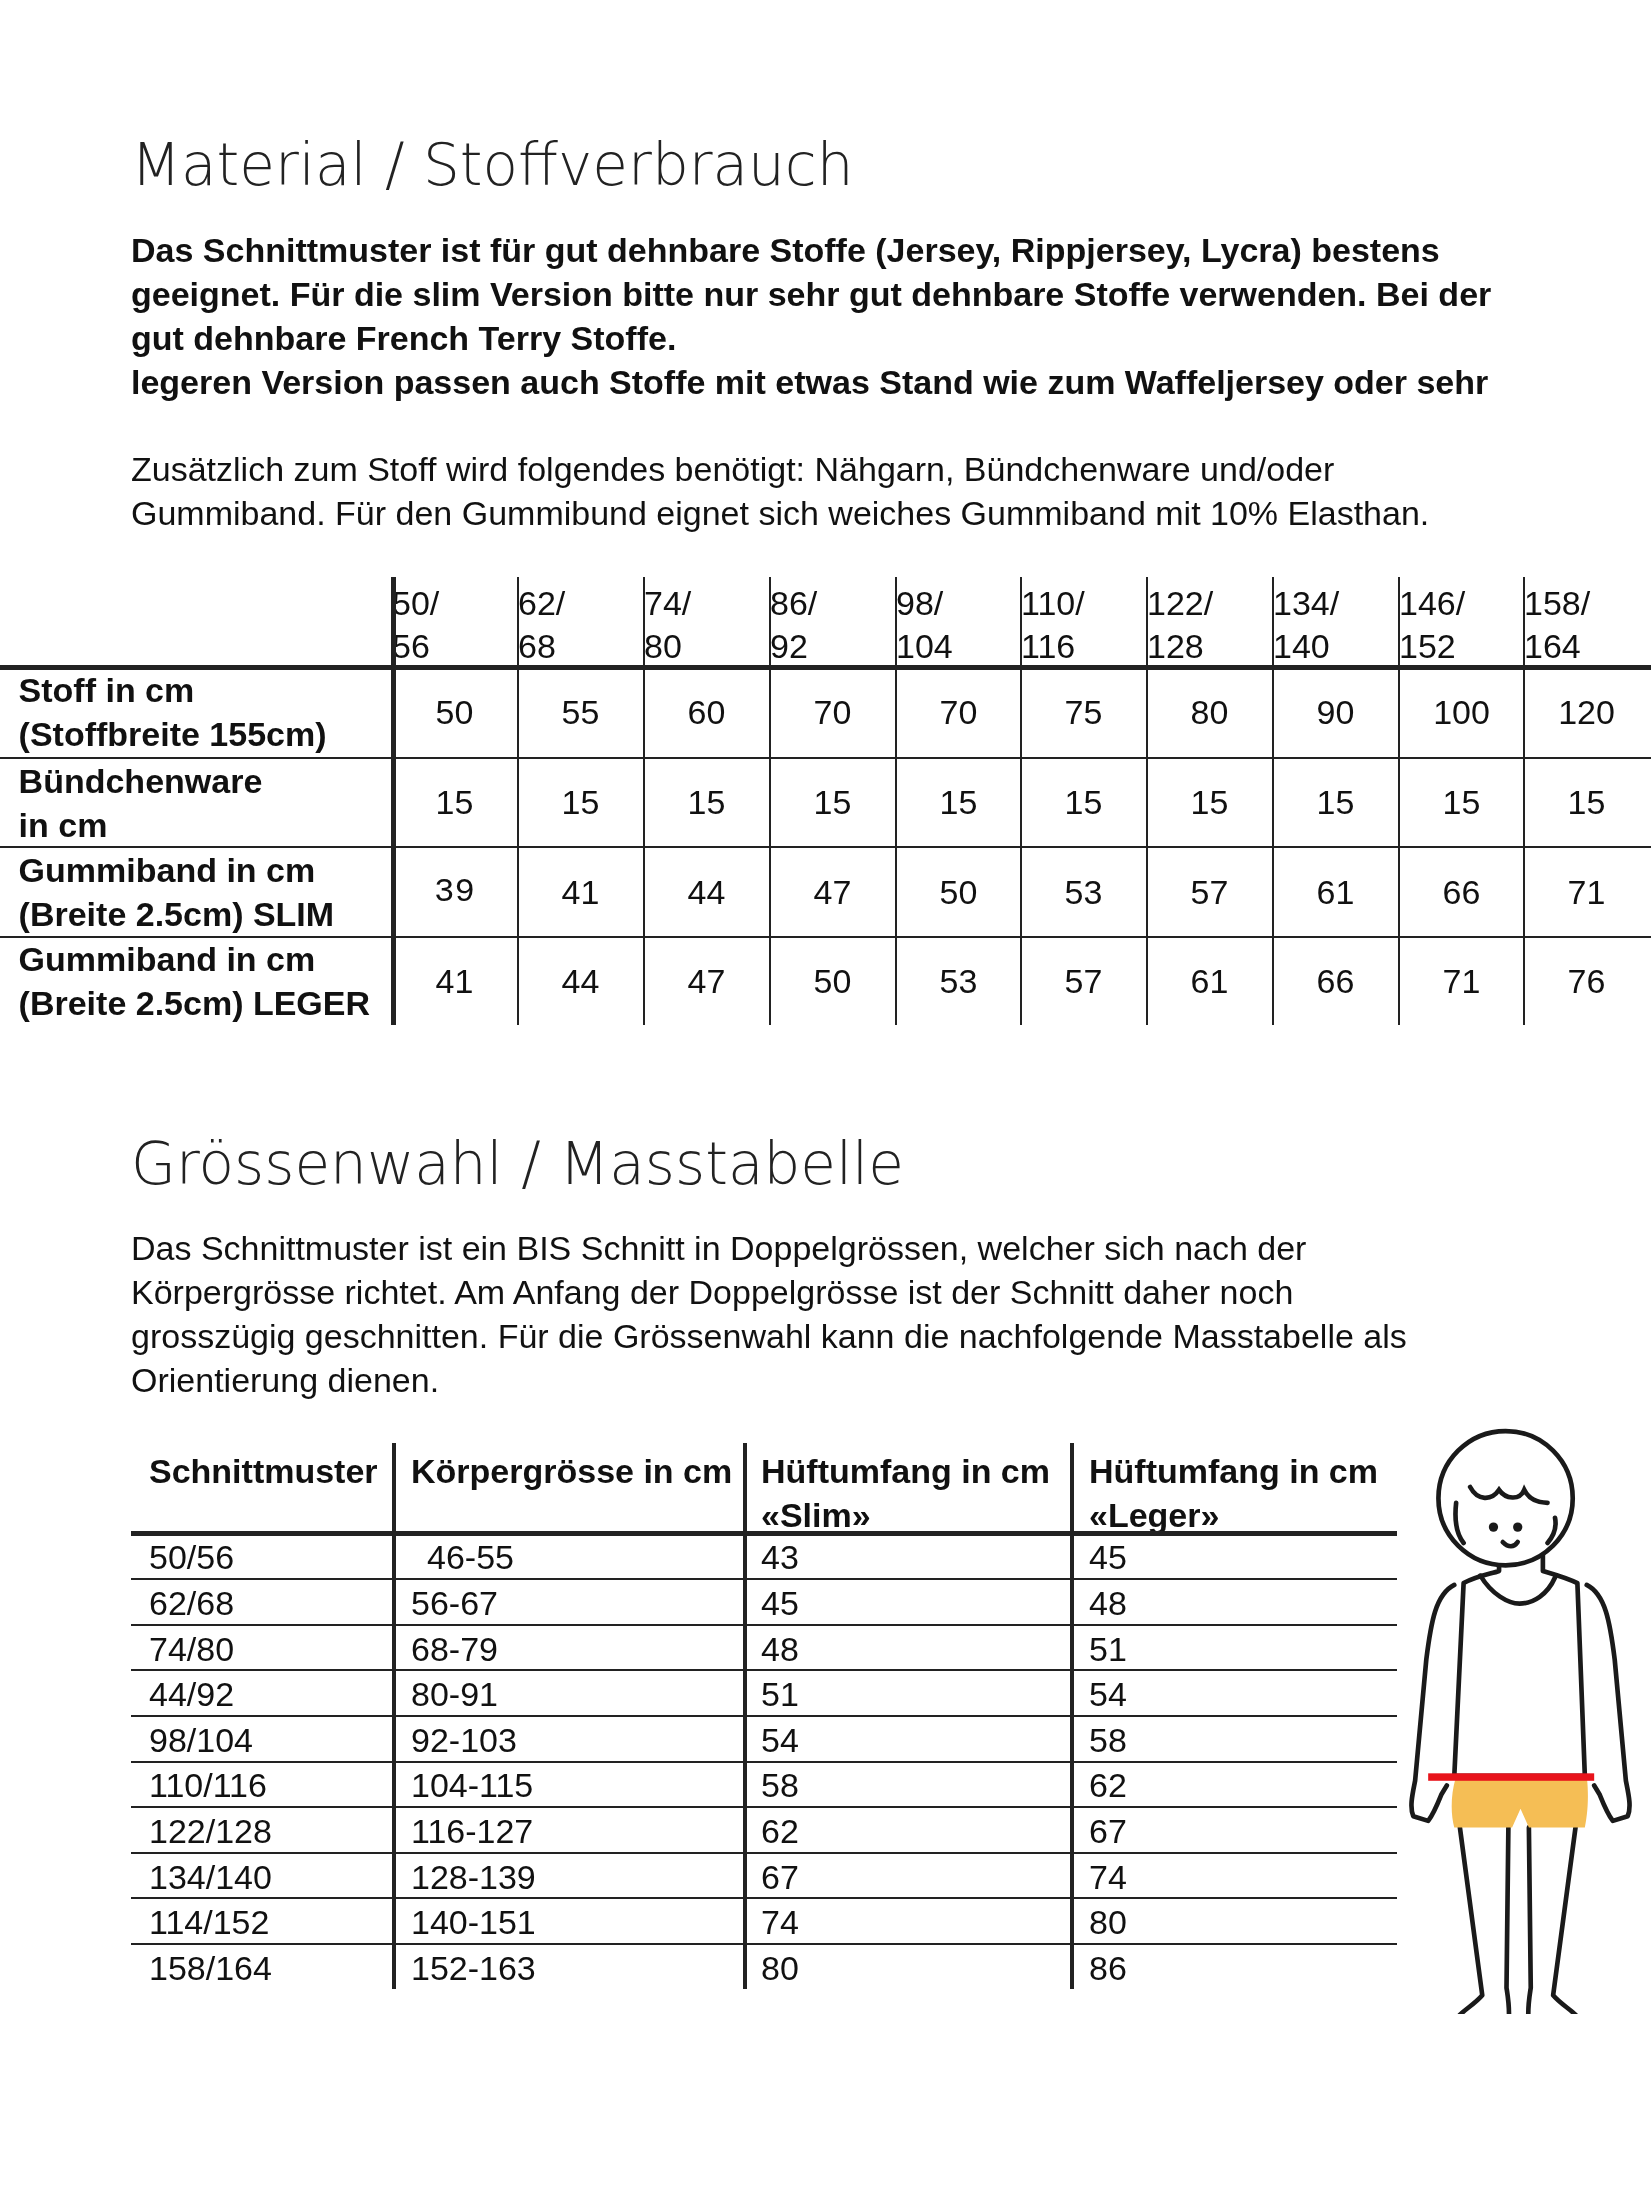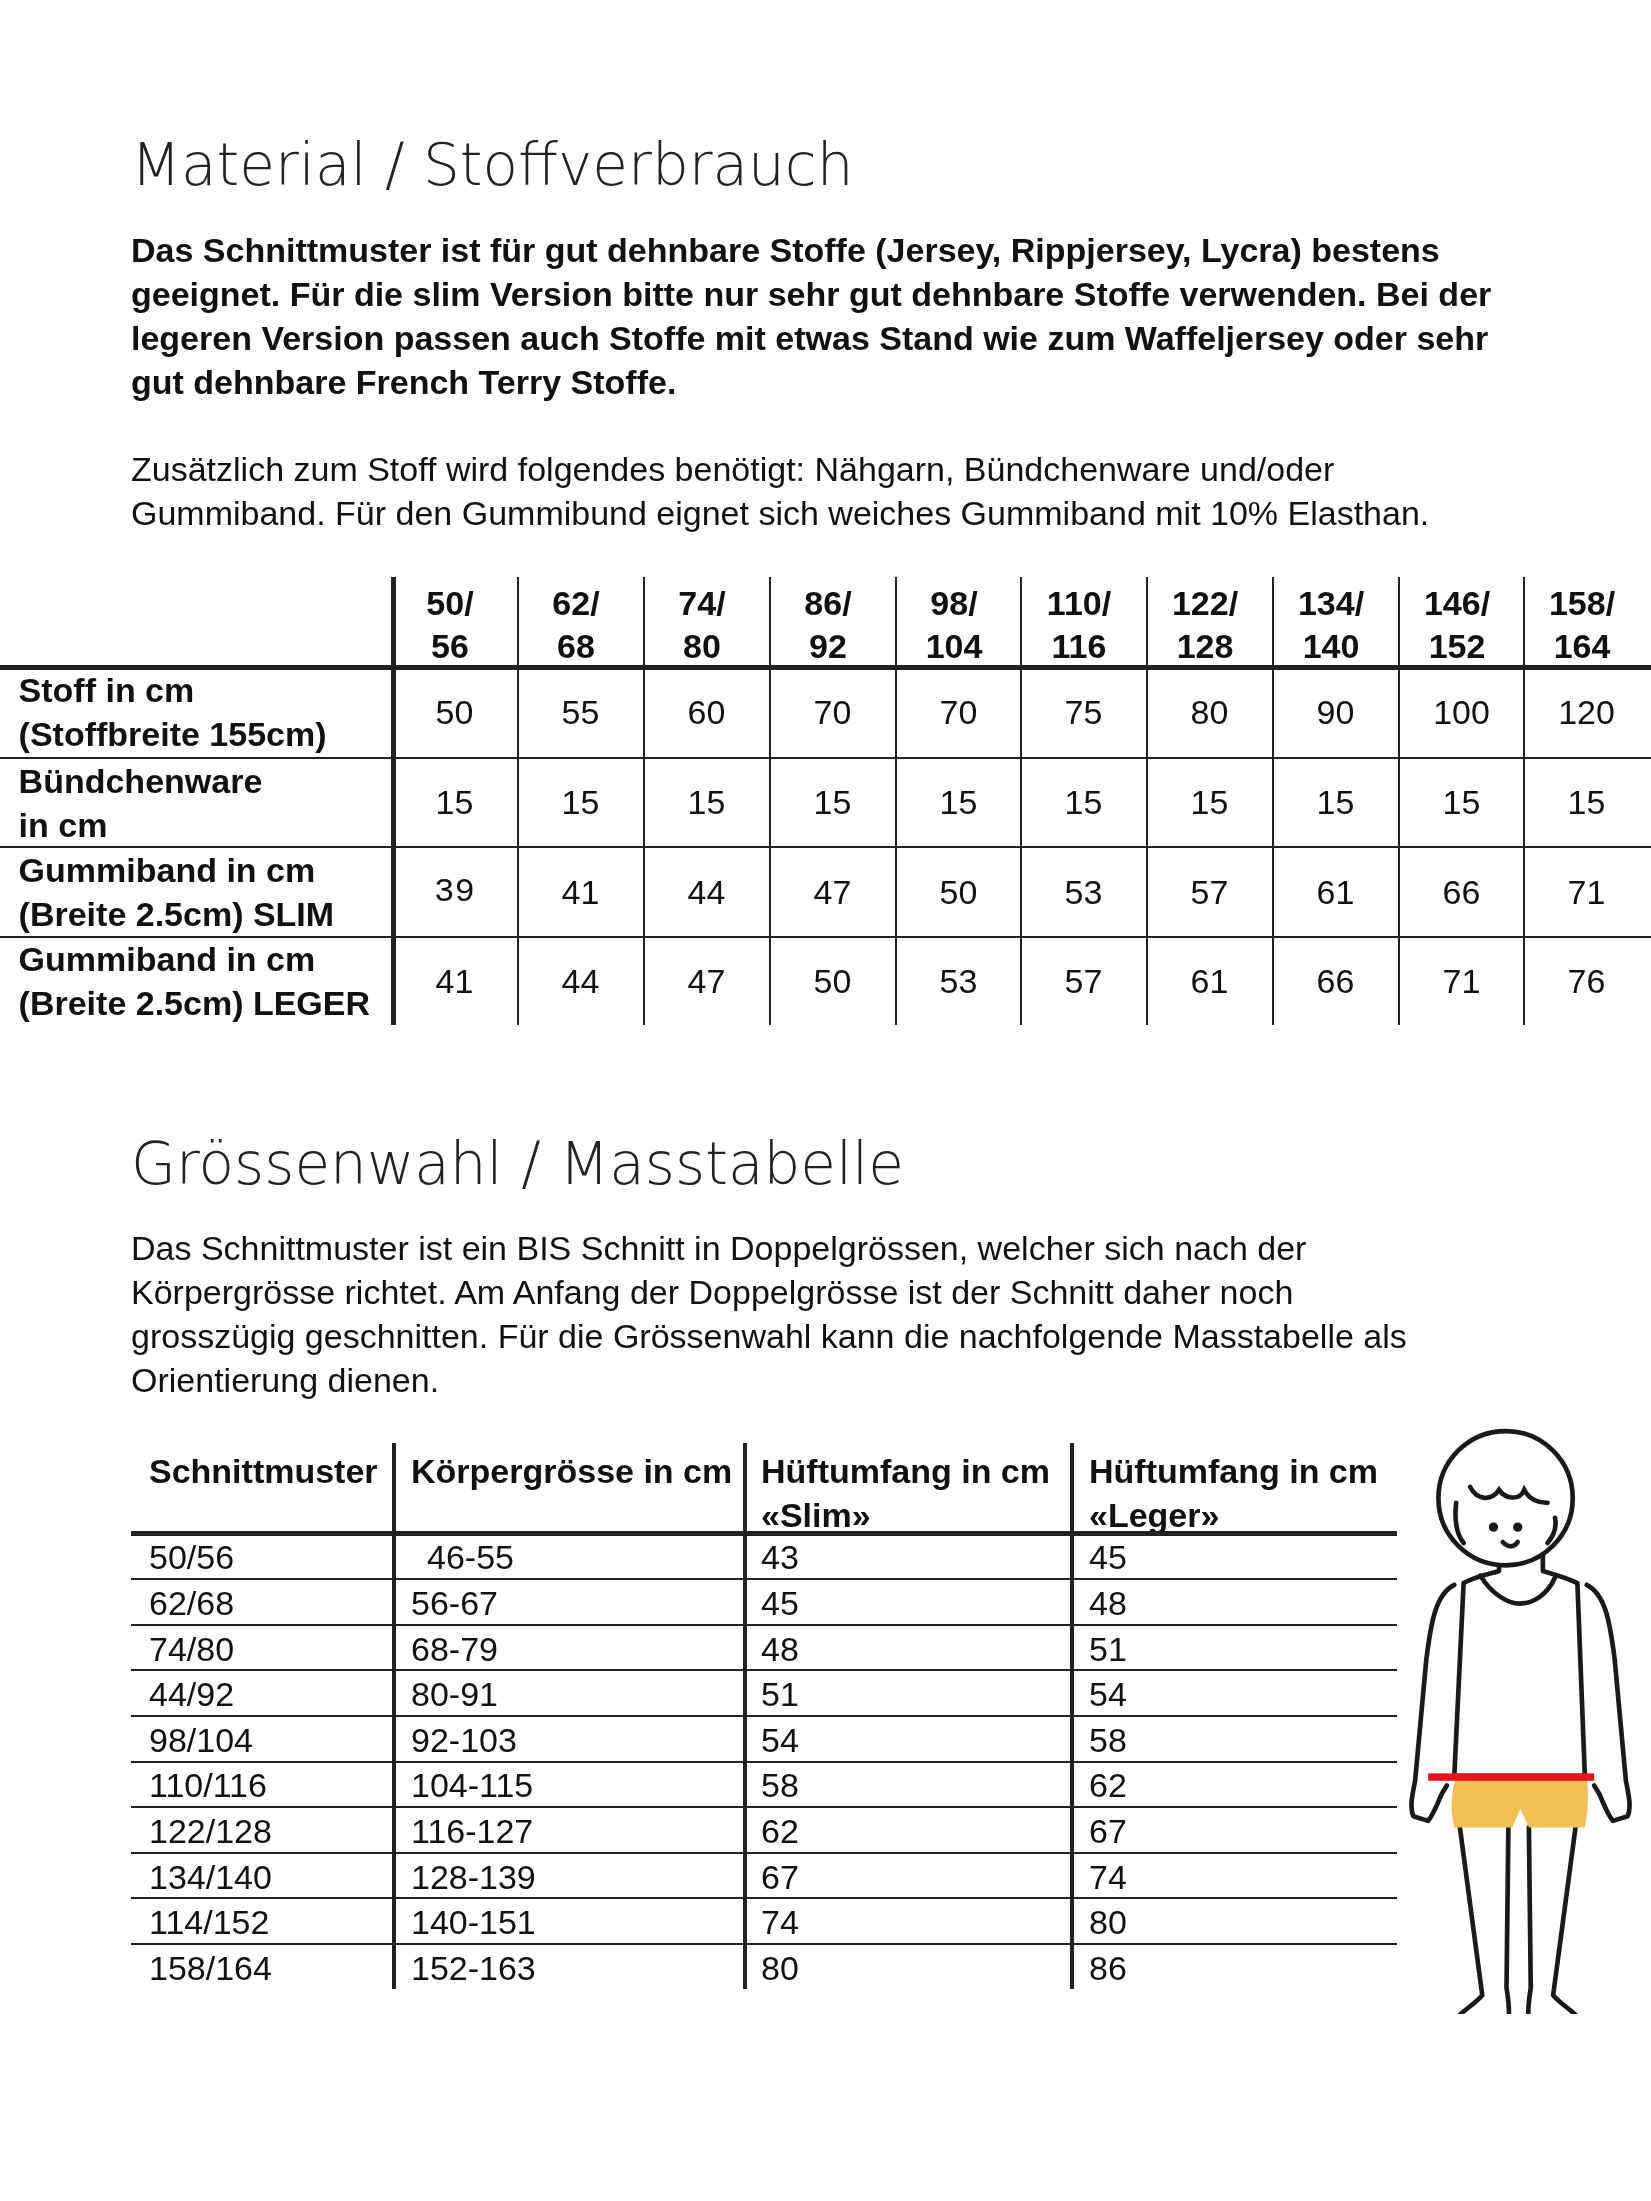--- a/index.html
+++ b/index.html
@@ -2,38 +2,38 @@
 <html style="font-size:15px"><head>
 <meta charset="utf-8">
 <style>
   html, body { margin:0; padding:0; background:#ffffff; }
   body { width:1652px; height:2202px; position:relative; overflow:hidden; color:#111; font-family:"Liberation Sans", sans-serif; }
   .h1 { position:absolute; left:131px; font-family:"DejaVu Sans", sans-serif; font-weight:200; font-size:58px; color:#222; letter-spacing:0px; line-height:1; white-space:nowrap; }
   .para { position:absolute; left:131px; width:1454px; font-size:34px; line-height:44px; color:#111; }
   .para p { margin:0; white-space:nowrap; }
   .t1-lbl { position:absolute; left:18.6px; font-weight:bold; font-size:34px; line-height:44px; white-space:nowrap; }
   .t1-cell { position:absolute; text-align:center; font-size:34px; width:125px; }
-  .t1-head { position:absolute; text-align:center; font-weight:bold; font-size:34px; line-height:43px; width:116px; }
+  .t1-head { position:absolute; font-weight:normal; font-size:34px; line-height:43px; width:116px; }
   .hline { position:absolute; background:#222; }
   .vline { position:absolute; background:#222; }
   
   .t2-hdr { position:absolute; font-weight:bold; font-size:34px; line-height:44px; white-space:nowrap; }
   .t2-cell { position:absolute; font-size:34px; line-height:46px; white-space:nowrap; }
   .figure { position:absolute; left:1389px; top:1417px; width:263px; height:597px; }
 </style>
 </head>
 <body>
 
 <div class="h1" style="top:136px;">Material / Stoffverbrauch</div>
 
 <div class="para" style="top:228px;font-weight:bold;">
   <p>Das Schnittmuster ist für gut dehnbare Stoffe (Jersey, Rippjersey, Lycra) bestens</p>
   <p>geeignet. Für die slim Version bitte nur sehr gut dehnbare Stoffe verwenden. Bei der</p>
+  <p>gut dehnbare French Terry Stoffe.</p>
   <p>legeren Version passen auch Stoffe mit etwas Stand wie zum Waffeljersey oder sehr</p>
-  <p>gut dehnbare French Terry Stoffe.</p>
 </div>
 <div class="para" style="top:447px;">
   <p>Zusätzlich zum Stoff wird folgendes benötigt: Nähgarn, Bündchenware und/oder</p>
   <p>Gummiband. Für den Gummibund eignet sich weiches Gummiband mit 10% Elasthan.</p>
 </div>
 
 <div id="t1">
     <div class="t1-head" style="left:392px;top:582px;">
       <div>50/</div>
       <div>56</div>

